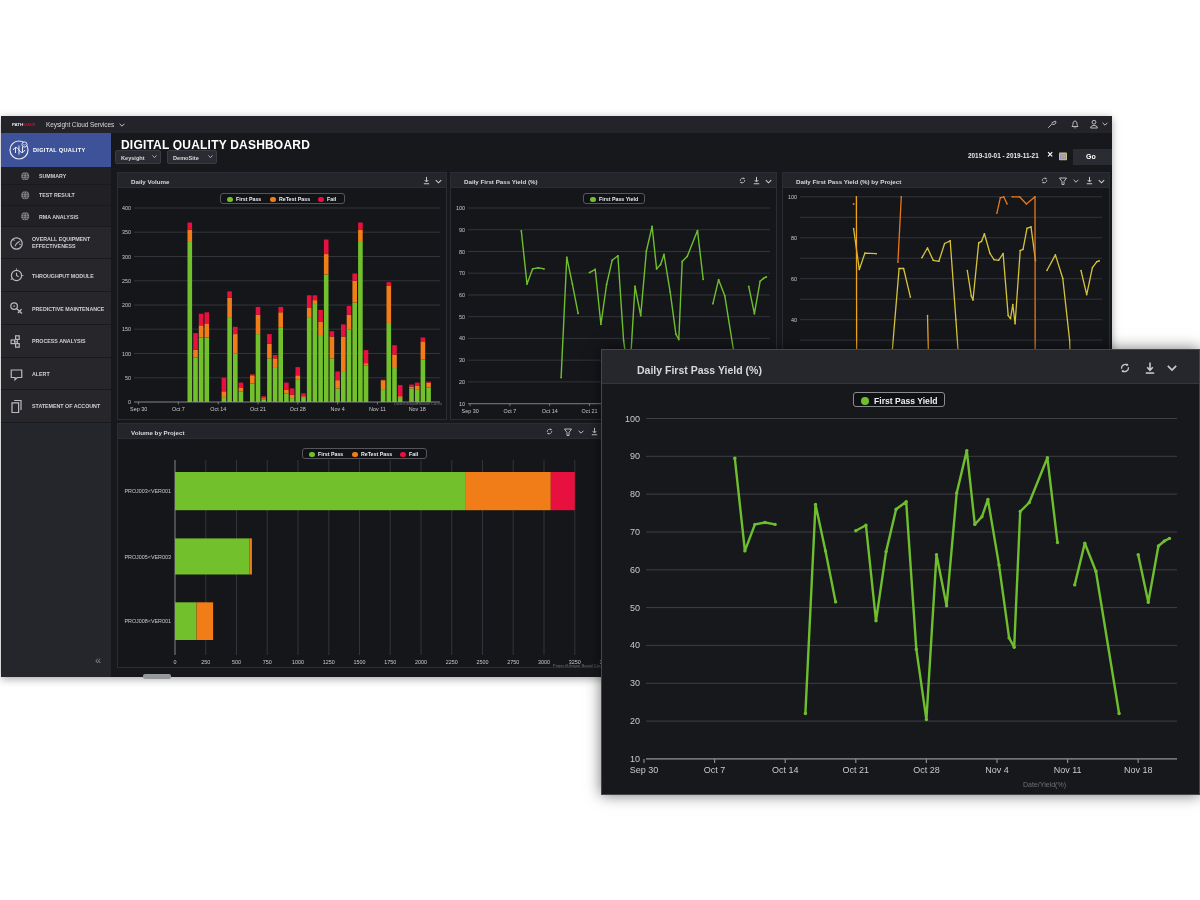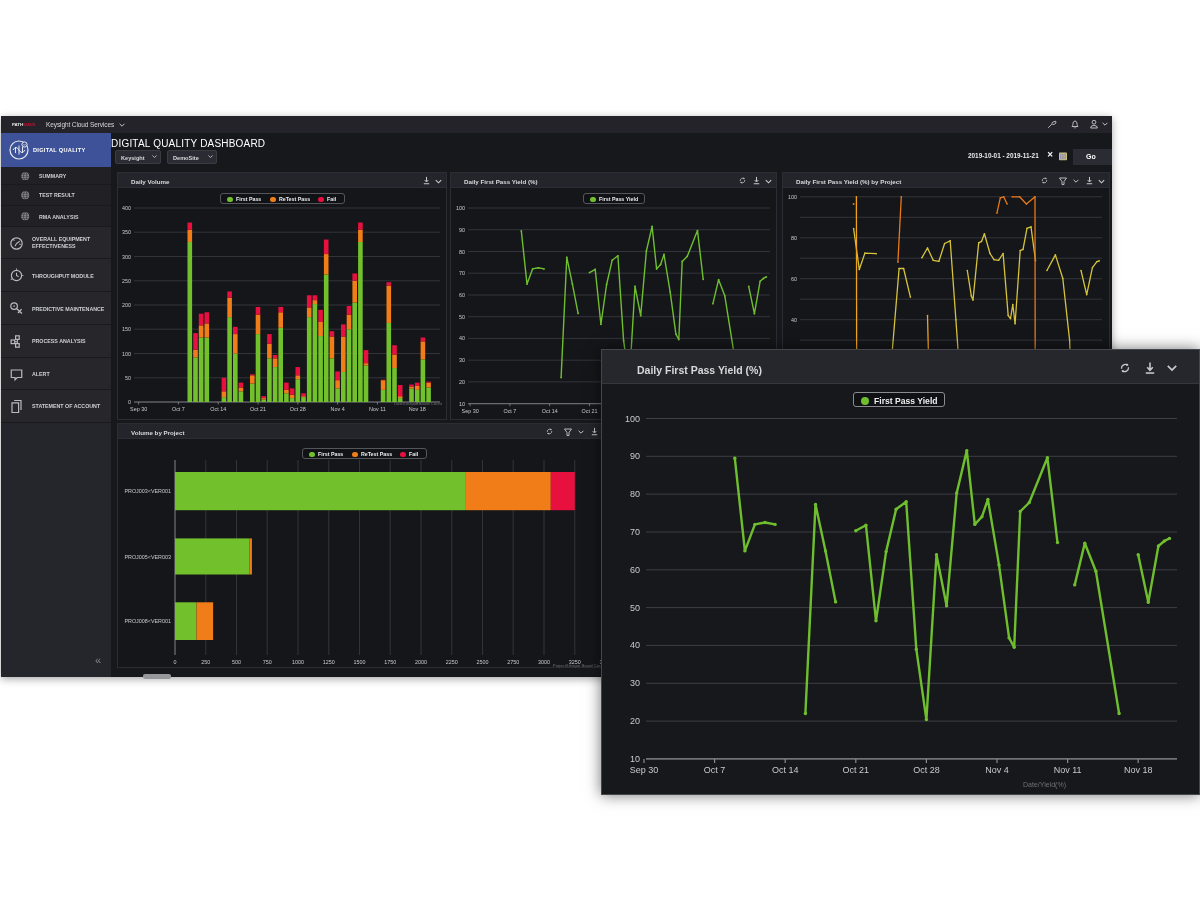--- a/index.html
+++ b/index.html
@@ -101,21 +101,21 @@
 <div class="abs" style="left:0;top:257px;width:110px;height:32.5px;border-bottom:1px solid #1a1a1e;background:#26262b">
         <svg style="position:absolute;left:7.5px;top:9px" width="15" height="15" viewBox="0 0 10 10">
           <path d="M2 2.6 H6.4 V9 H2 Z" stroke="#b9bac0" stroke-width="0.8" fill="none"></path>
           <path d="M3.4 1 H8 V7.4" stroke="#b9bac0" stroke-width="0.8" fill="none"></path>
         </svg>
         <span class="abs" style="left:31px;top:13.2px;font-size:5.3px;font-weight:bold;color:#cfd0d3">STATEMENT OF ACCOUNT</span>
       </div>
 <span class="abs" style="left:94px;top:521px;font-size:11px;color:#84878d">«</span>
 </div>
 <div class="abs" style="left:110px;top:17px;width:1001px;height:544px;background:#17181c">
-<span class="abs" style="left:0;top:4.5px;font-size:10px;font-weight:normal;color:#fff;letter-spacing:0.2px">DIGITAL QUALITY DASHBOARD</span>
+<span class="abs" style="left:10px;top:4.5px;font-size:12px;font-weight:bold;color:#fff;letter-spacing:0.2px">DIGITAL QUALITY DASHBOARD</span>
 <div class="abs" style="left:4px;top:17px;width:46px;height:14px;background:#2b2c33;border:1px solid #3a3b43;border-radius:2px">
         <span class="abs" style="left:5px;top:4px;font-size:5.6px;font-weight:bold;color:#d6d7da">Keysight</span>
       </div>
 <svg style="position:absolute;left:40px;top:20px" width="7" height="7" viewBox="0 0 10 10">
         <path d="M2 3.5 L5 6.5 L8 3.5" stroke="#c9cacd" stroke-width="1.2" fill="none"></path>
       </svg>
 <div class="abs" style="left:56px;top:17px;width:50px;height:14px;background:#2b2c33;border:1px solid #3a3b43;border-radius:2px">
         <span class="abs" style="left:5px;top:4px;font-size:5.6px;font-weight:bold;color:#d6d7da">DemoSite</span>
       </div>
 <svg style="position:absolute;left:96px;top:20px" width="7" height="7" viewBox="0 0 10 10">

